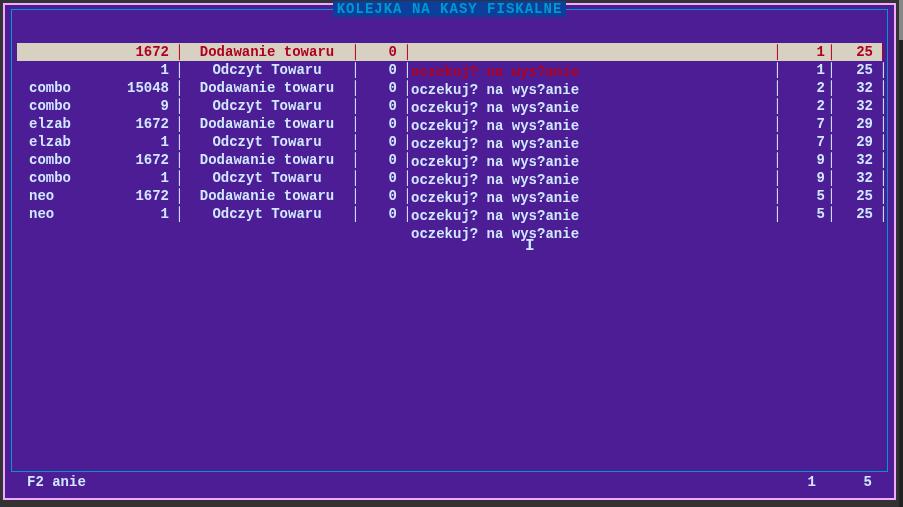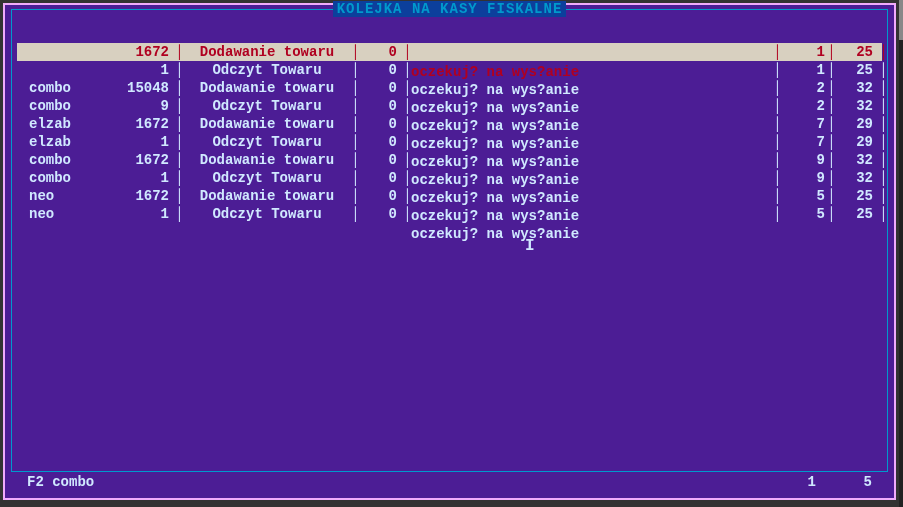--- a/index.html
+++ b/index.html
@@ -136,21 +136,21 @@
       <div class="row"><span class="cell c-kasa">combo</span><span class="cell c-ilosc">9</span><span class="sep sep1">│</span><span class="cell c-typ">Odczyt Towaru</span><span class="sep sep2">│</span><span class="cell c-nr">0</span><span class="sep sep3">│</span><span class="cell c-opis">oczekuj? na wys?anie</span><span class="sep sep4">│</span><span class="cell c-id">2</span><span class="sep sep5">│</span><span class="cell c-tu">32</span><span class="sep sep6">│</span></div>
       <div class="row"><span class="cell c-kasa">elzab</span><span class="cell c-ilosc">1672</span><span class="sep sep1">│</span><span class="cell c-typ">Dodawanie towaru</span><span class="sep sep2">│</span><span class="cell c-nr">0</span><span class="sep sep3">│</span><span class="cell c-opis">oczekuj? na wys?anie</span><span class="sep sep4">│</span><span class="cell c-id">7</span><span class="sep sep5">│</span><span class="cell c-tu">29</span><span class="sep sep6">│</span></div>
       <div class="row"><span class="cell c-kasa">elzab</span><span class="cell c-ilosc">1</span><span class="sep sep1">│</span><span class="cell c-typ">Odczyt Towaru</span><span class="sep sep2">│</span><span class="cell c-nr">0</span><span class="sep sep3">│</span><span class="cell c-opis">oczekuj? na wys?anie</span><span class="sep sep4">│</span><span class="cell c-id">7</span><span class="sep sep5">│</span><span class="cell c-tu">29</span><span class="sep sep6">│</span></div>
       <div class="row"><span class="cell c-kasa">combo</span><span class="cell c-ilosc">1672</span><span class="sep sep1">│</span><span class="cell c-typ">Dodawanie towaru</span><span class="sep sep2">│</span><span class="cell c-nr">0</span><span class="sep sep3">│</span><span class="cell c-opis">oczekuj? na wys?anie</span><span class="sep sep4">│</span><span class="cell c-id">9</span><span class="sep sep5">│</span><span class="cell c-tu">32</span><span class="sep sep6">│</span></div>
       <div class="row"><span class="cell c-kasa">combo</span><span class="cell c-ilosc">1</span><span class="sep sep1">│</span><span class="cell c-typ">Odczyt Towaru</span><span class="sep sep2">│</span><span class="cell c-nr">0</span><span class="sep sep3">│</span><span class="cell c-opis">oczekuj? na wys?anie</span><span class="sep sep4">│</span><span class="cell c-id">9</span><span class="sep sep5">│</span><span class="cell c-tu">32</span><span class="sep sep6">│</span></div>
       <div class="row"><span class="cell c-kasa">neo</span><span class="cell c-ilosc">1672</span><span class="sep sep1">│</span><span class="cell c-typ">Dodawanie towaru</span><span class="sep sep2">│</span><span class="cell c-nr">0</span><span class="sep sep3">│</span><span class="cell c-opis">oczekuj? na wys?anie</span><span class="sep sep4">│</span><span class="cell c-id">5</span><span class="sep sep5">│</span><span class="cell c-tu">25</span><span class="sep sep6">│</span></div>
       <div class="row"><span class="cell c-kasa">neo</span><span class="cell c-ilosc">1</span><span class="sep sep1">│</span><span class="cell c-typ">Odczyt Towaru</span><span class="sep sep2">│</span><span class="cell c-nr">0</span><span class="sep sep3">│</span><span class="cell c-opis">oczekuj? na wys?anie</span><span class="sep sep4">│</span><span class="cell c-id">5</span><span class="sep sep5">│</span><span class="cell c-tu">25</span><span class="sep sep6">│</span></div>
     </div>
 
   <div class="footer">
-    <span class="fkey">F2 combo</span>
+    <span class="fkey">F2 anie</span>
     <span class="fnum1">1</span>
     <span class="fnum2">5</span>
   </div>
 
   <div class="cursor" style="left:520px; top:232px">I</div>
 </div>
 
 <div class="scrollbar">
   <div class="thumb"></div>
 </div>

